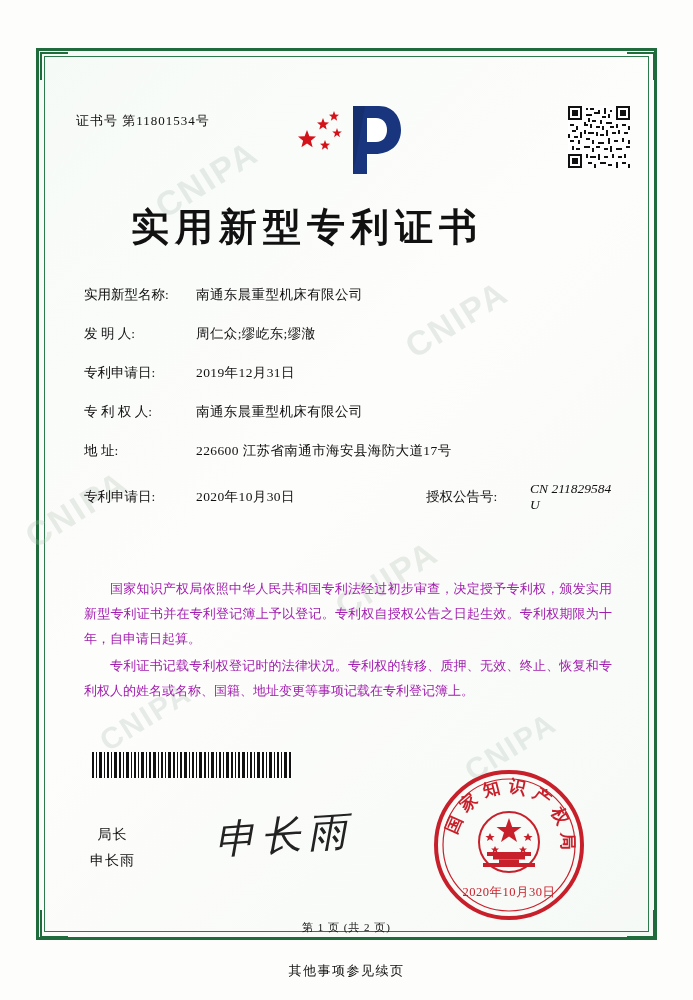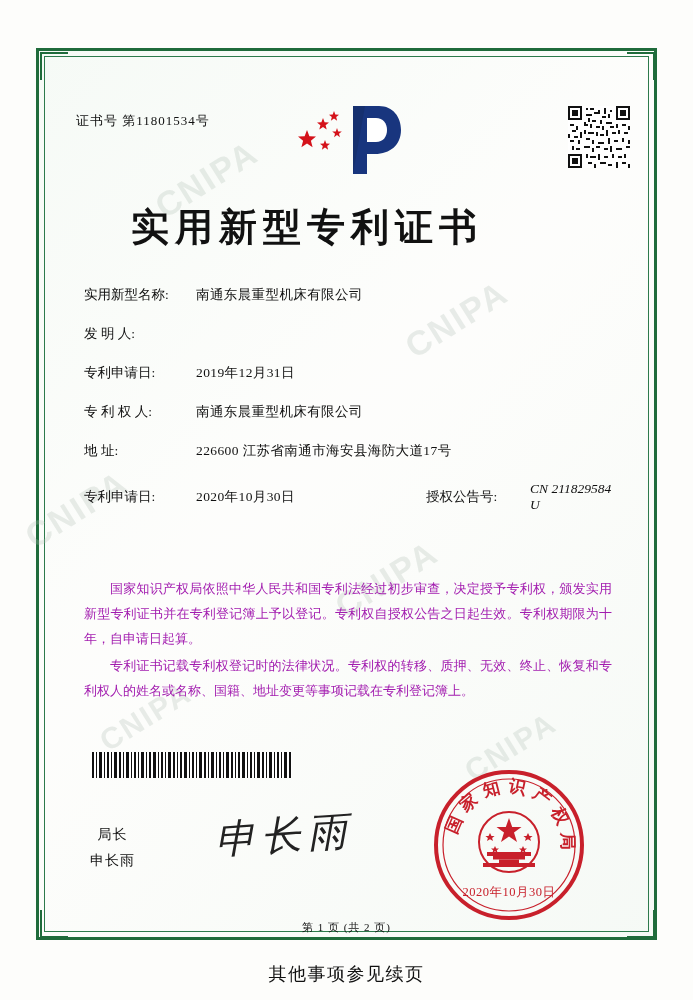--- a/index.html
+++ b/index.html
@@ -223,21 +223,21 @@
     font-size: 11px;
     color: #111;
     letter-spacing: 1px;
   }
   .footer-note {
     position: absolute;
     left: 0;
     top: 962px;
     width: 693px;
     text-align: center;
-    font-size: 18px;
+    font-size: 13px;
     color: #111;
     letter-spacing: 1.5px;
   }
 </style>
 </head>
 <body>
 
 <div id="page">
 
   <div class="frame-outer"></div>
@@ -366,20 +366,21 @@
 
   <div class="title">实用新型专利证书</div>
 
   <div class="fields">
     <div class="field-row">
       <div class="field-label">实用新型名称:</div>
       <div class="field-value">南通东晨重型机床有限公司</div>
     </div>
     <div class="field-row">
       <div class="field-label">发 明 人:</div>
+      <div class="field-value">周仁众;缪屹东;缪澈</div>
     </div>
     <div class="field-row">
       <div class="field-label">专利申请日:</div>
       <div class="field-value">2019年12月31日</div>
     </div>
     <div class="field-row">
       <div class="field-label">专 利 权 人:</div>
       <div class="field-value">南通东晨重型机床有限公司</div>
     </div>
     <div class="field-row">

